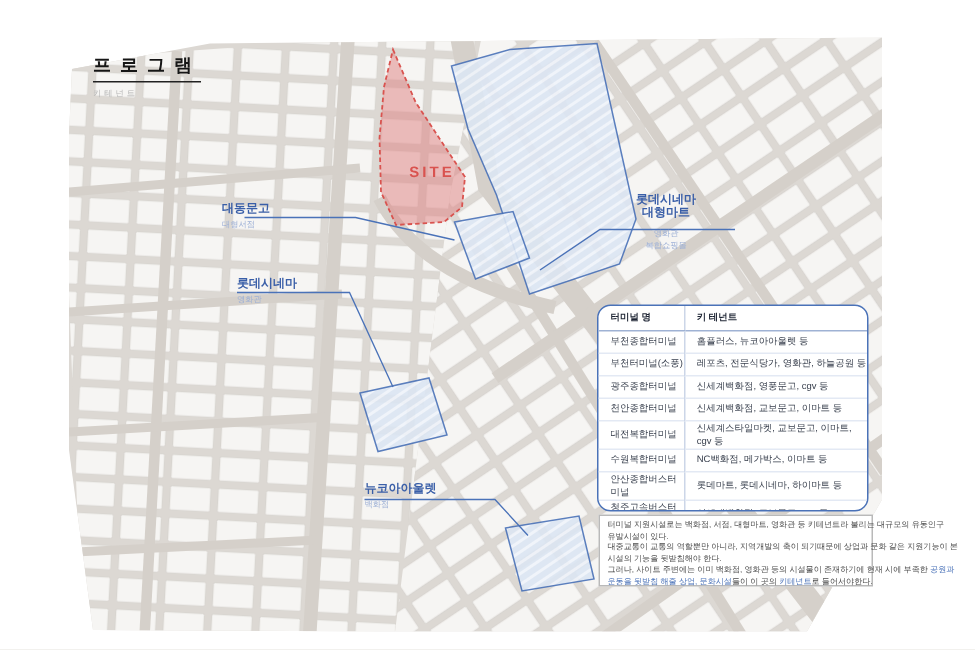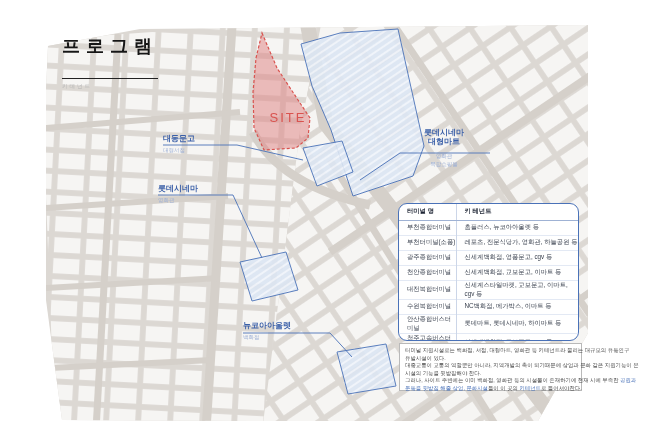--- a/index.html
+++ b/index.html
@@ -3,34 +3,34 @@
 <meta charset="utf-8">
 <style>
   * { margin:0; padding:0; box-sizing:border-box; }
   html,body { width:650px; height:433px; }
   body { font-family:"Liberation Sans","DejaVu Sans",sans-serif; background:#ffffff; position:relative; overflow:hidden; }
   .page { position:absolute; inset:0; background:#ffffff; }
 
   svg.map { position:absolute; left:0; top:0; width:650px; height:433px; }
 
   .title-block { position:absolute; left:62px; top:34px; }
-  .title-block h1 { font-size:18px; font-weight:bold; color:#161616; letter-spacing:6px;
-                    border-bottom:1.5px solid #222; padding-bottom:20px; display:inline-block; }
+  .title-block h1 { font-size:12px; font-weight:bold; color:#161616; letter-spacing:6px;
+                    border-bottom:1.5px solid #222; padding-bottom:2px; display:inline-block; }
   .title-block .subtitle { font-size:5.5px; color:#b5b5b5; letter-spacing:2px; margin-top:4px; }
 
   .map-label { position:absolute; color:#3a5fa8; font-weight:bold; font-size:8px; line-height:1.15; white-space:nowrap; }
   .map-label .sub { color:#9db0d6; font-size:5.5px; font-weight:normal; margin-top:4px; line-height:1.35; }
-  #lbl-daedong { left:163px; top:134px; }
+  #lbl-daedong { left:148px; top:134px; }
   #lbl-lotte   { left:158px; top:184px; }
   #lbl-enter   { left:398px; top:128px; width:92px; text-align:center; }
   #lbl-enter .sub { margin-top:7px; }
   #lbl-newcore { left:243px; top:321px;font-family:Liberation Serif, serif; }
 
   .site-label { position:absolute; left:266px; top:110px; width:44px; text-align:center;
-                color:#d9534f; font-weight:normal; font-size:13px; letter-spacing:2px; }
+                color:#d9534f; font-weight:bold; font-size:10px; letter-spacing:2px; }
 
   .tenant-table { position:absolute; left:398px; top:203px; width:181px; height:138px;
                   background:#ffffff; border:1.5px solid #4a72b8; border-radius:9px; overflow:hidden; }
   .tenant-table table { width:100%; height:100%; border-collapse:collapse; table-layout:fixed; }
   .tenant-table th, .tenant-table td { font-size:6.3px; text-align:left; padding:0 0 0 8px; vertical-align:middle; }
   .tenant-table th { color:#1d2433; font-weight:bold; border-bottom:1px solid #9fb2d4; height:16px; }
   .tenant-table td { color:#39404e; height:15px; border-top:1px solid #e3e9f4; }
   .tenant-table tr > *:first-child { width:57px; }
   .tenant-table tr > *:last-child { border-left:1px solid #ccd6e8; }
   .tenant-table tbody tr:first-child td { border-top:none; }

